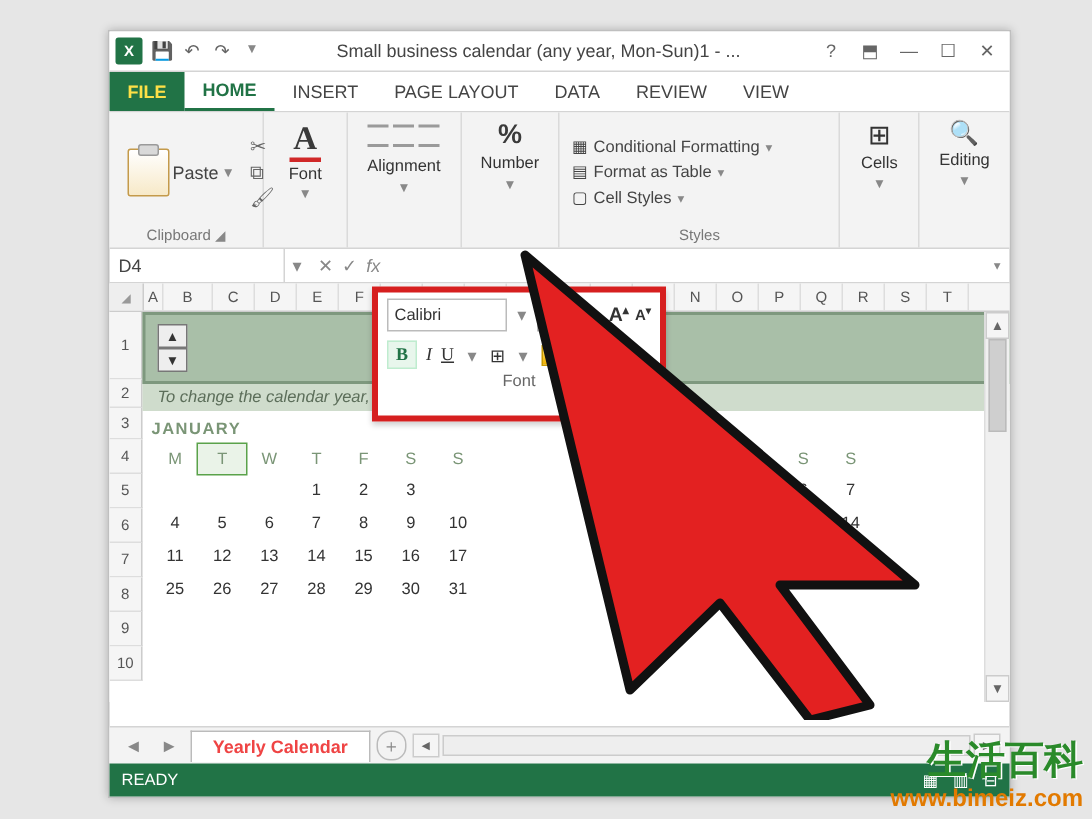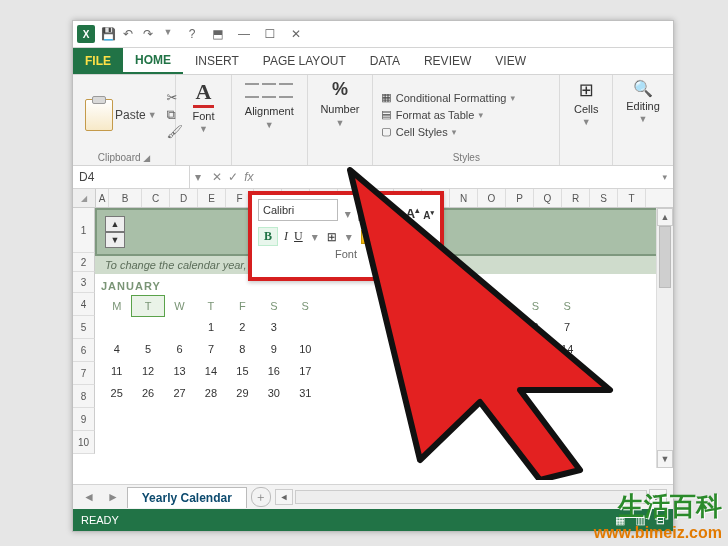--- a/index.html
+++ b/index.html
@@ -57,36 +57,36 @@
   .cal-hint{height:18px;background:#cfdccc;color:#5c6e5a;font-style:italic;font-size:11px;padding-left:10px;display:flex;align-items:center;}
   .months{display:flex;}
   .month{flex:1;padding:4px 6px 8px;}
   .month h4{margin:2px 0 4px;font-size:11px;color:#7a9576;letter-spacing:1px;}
   .mtable{width:100%;border-collapse:collapse;table-layout:fixed;}
   .mtable th{font-weight:normal;color:#7a9576;font-size:11px;height:18px;}
   .mtable td{text-align:center;font-size:11px;color:#333;height:20px;}
   .mtable th.today{outline:1px solid #5aa24a;background:#eaf3e8;}
   
   .font-pop{position:absolute;left:175px;top:170px;width:176px;height:76px;background:#fff;border:4px solid #d61f1f;padding:4px 6px 2px;box-shadow:0 2px 4px rgba(0,0,0,.2);}
-  .font-pop .row1{display:flex;gap:4px;align-items:flex-end;}
+  .font-pop .row1{display:flex;gap:4px;align-items:center;}
   .fontname{flex:1;border:1px solid #bbb;height:20px;font-size:11px;padding-left:4px;display:flex;align-items:center;}
   .fontsize{width:26px;border:1px solid #bbb;height:20px;font-size:11px;text-align:center;display:flex;align-items:center;justify-content:center;}
   .dd{width:12px;text-align:center;color:#888;}
   .growA{font-size:13px;font-weight:bold;}
   .shrinkA{font-size:10px;font-weight:bold;}
   .font-pop .row2{display:flex;gap:6px;align-items:center;padding-top:6px;}
   .btnB{font-weight:bold;font-family:"Times New Roman",serif;border:1px solid #bfeccf;background:#e8f6ec;padding:1px 5px;color:#217346;}
   .btnI{font-style:italic;font-family:"Times New Roman",serif;}
   .btnU{text-decoration:underline;font-family:"Times New Roman",serif;}
   .fill-ic{width:14px;height:12px;background:linear-gradient(#ffe36e,#f0b000);border:1px solid #c89a00;display:inline-block;}
   .font-pop .lbl{text-align:center;font-size:11px;color:#666;padding-top:2px;}
   
   .tabbar{position:absolute;left:0;right:0;bottom:22px;height:24px;background:#f3f3f3;border-top:1px solid #d4d4d4;display:flex;align-items:center;gap:4px;padding:0 6px;}
   .nav-ar{color:#888;font-size:12px;padding:0 4px;}
-  .sheet-tab{background:#fff;border:1px solid #bbb;border-bottom:none;padding:3px 14px;font-weight:bold;color:#0c4a6e;font-size:12px;}
+  .sheet-tab{background:#fff;border:1px solid #bbb;border-bottom:none;padding:3px 14px;font-weight:bold;color:#ef4444;font-size:12px;}
   .add-sheet{width:18px;height:18px;border:1px solid #bbb;border-radius:9px;display:flex;align-items:center;justify-content:center;color:#888;}
   .hscroll{flex:1;display:flex;align-items:center;justify-content:flex-end;gap:0;}
   .hscroll .track{flex:1;height:12px;background:#eee;border:1px solid #ccc;margin:0 2px;}
   .hscroll .arr{width:16px;height:14px;border:1px solid #ccc;background:#f5f5f5;display:flex;align-items:center;justify-content:center;font-size:9px;color:#666;}
   
   .status{position:absolute;left:0;right:0;bottom:0;height:22px;background:#217346;color:#fff;display:flex;align-items:center;padding:0 8px;font-size:11px;gap:12px;}
   .status .views{margin-left:auto;display:flex;gap:10px;}
   
   .big-arrow{position:absolute;left:330px;top:150px;pointer-events:none;}
   
@@ -106,20 +106,21 @@
   <div class="window">
 
     <div class="titlebar">
       <div class="xl-badge">X</div>
       <div class="qat">
         <span>💾</span>
         <span>↶</span>
         <span>↷</span>
         <span class="drop">▼</span>
       </div>
+      <div class="title">Small business calendar (any year, Mon-Sun)1 - ...</div>
       <div class="win-ctrls">
         <span>?</span>
         <span>⬒</span>
         <span>—</span>
         <span>☐</span>
         <span>✕</span>
       </div>
     </div>
 
     <div class="tabs">

